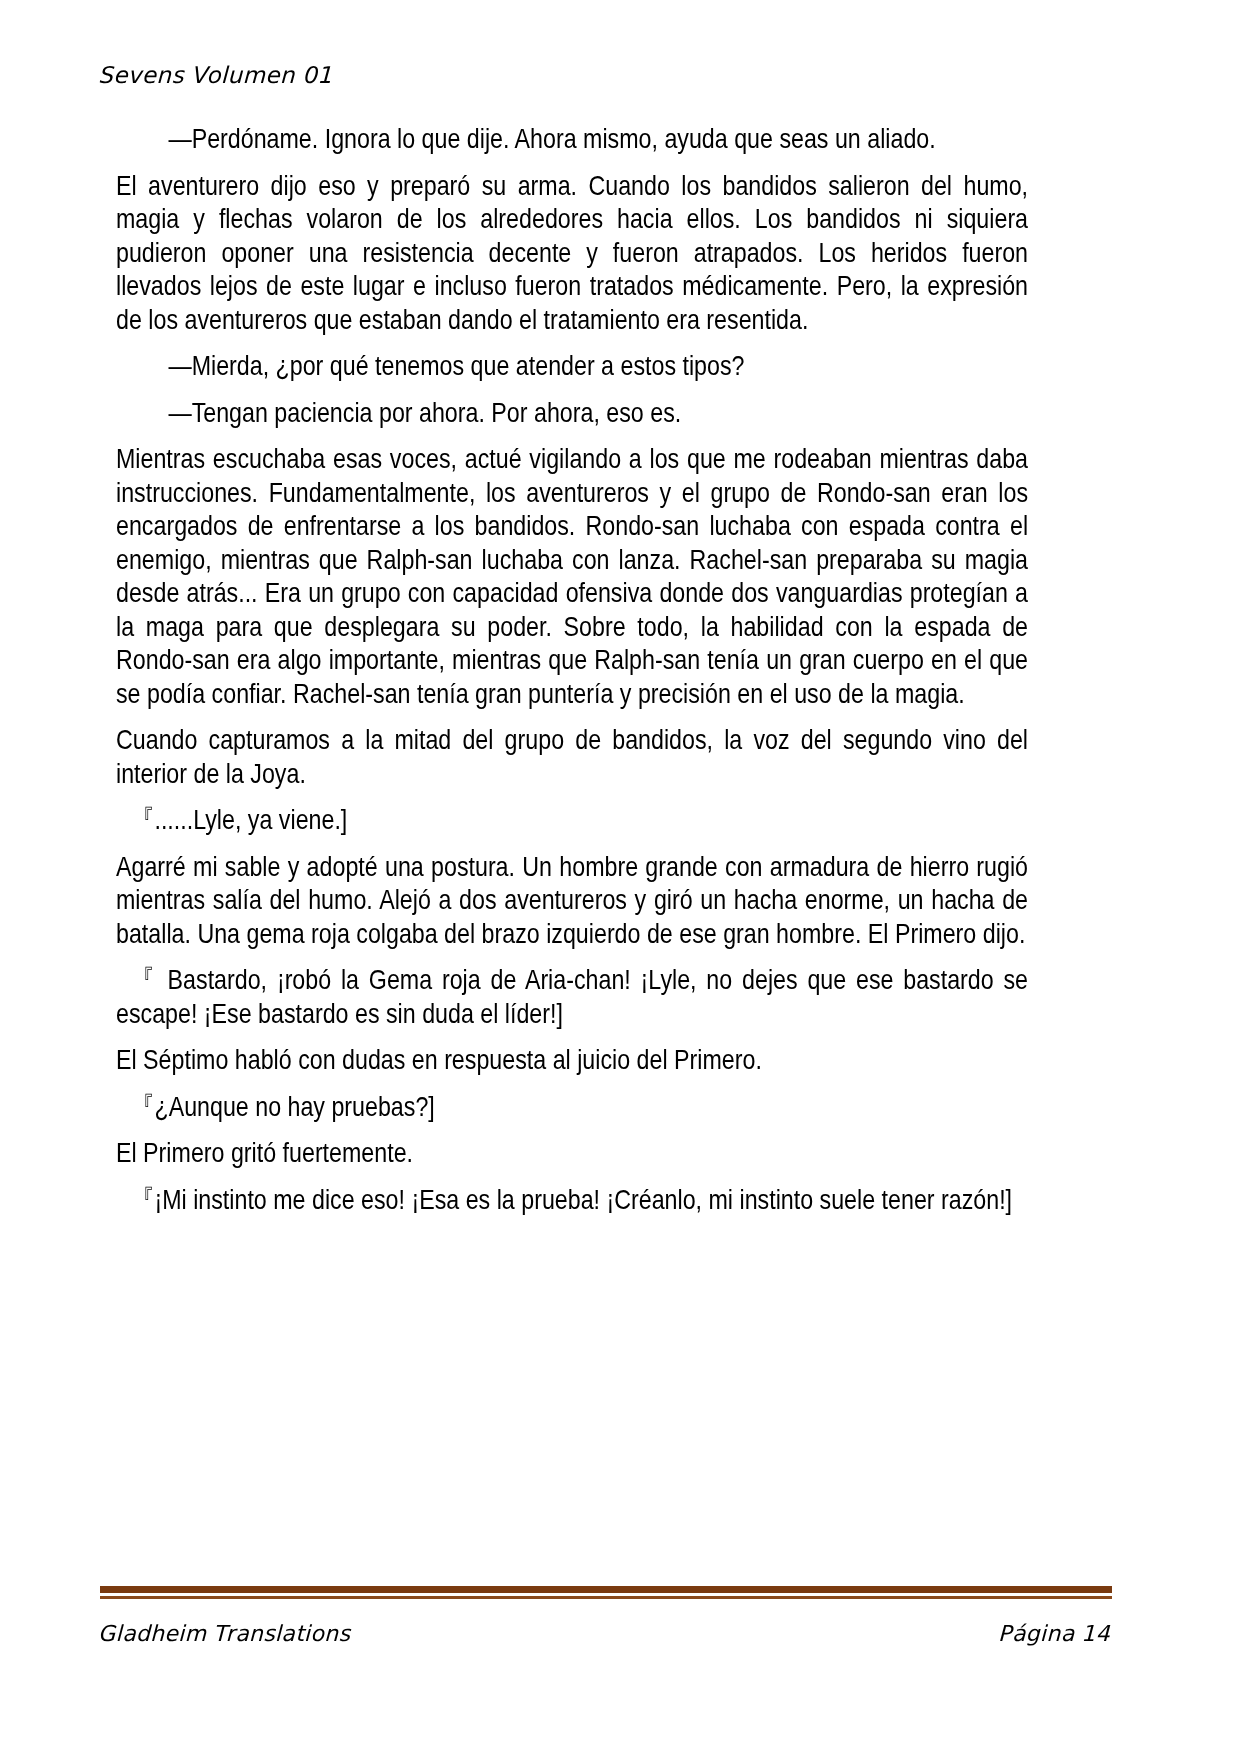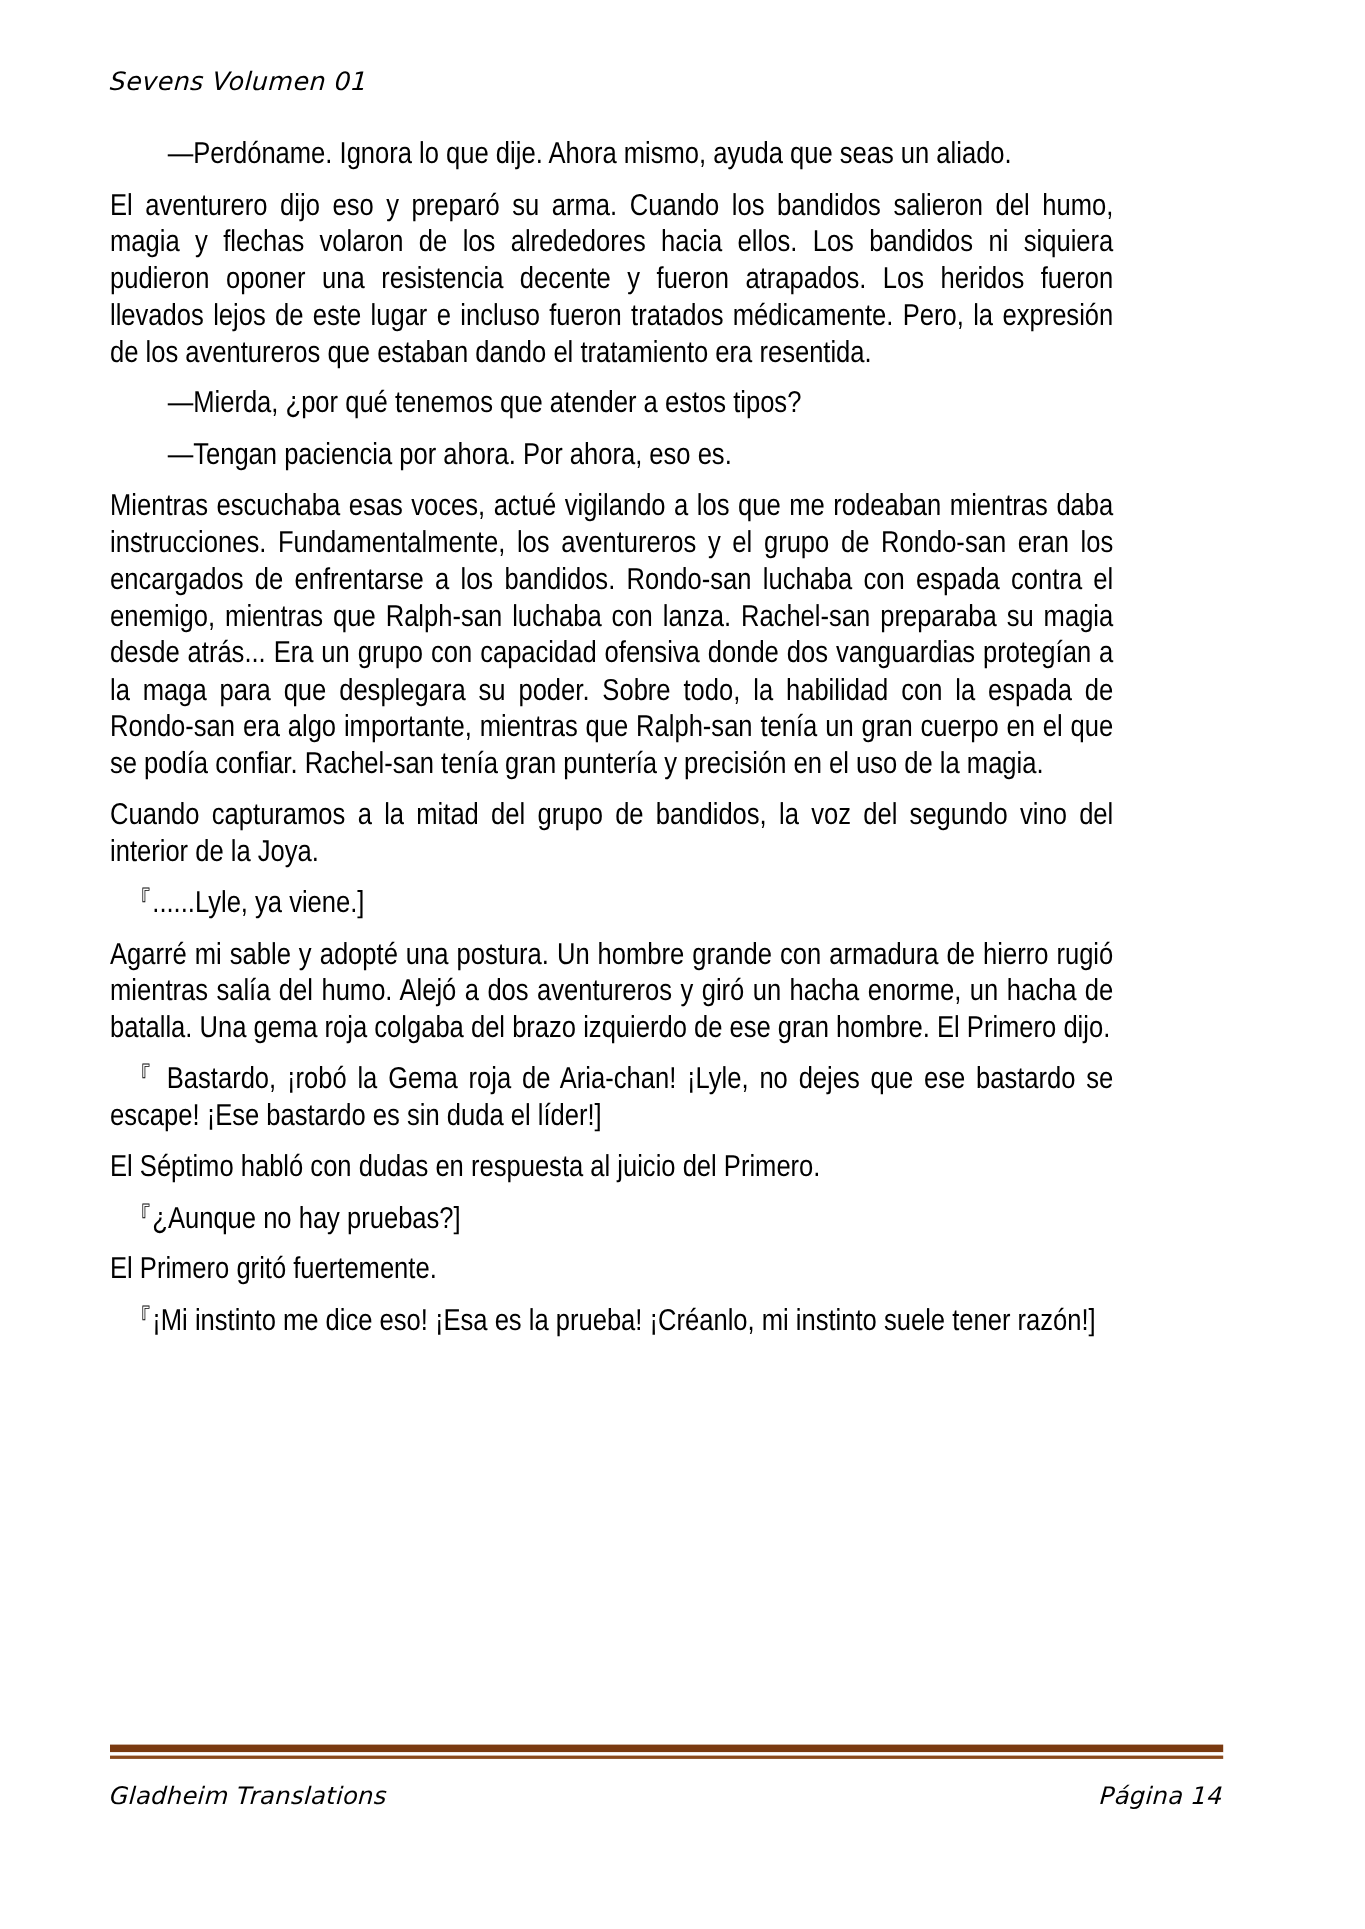--- a/index.html
+++ b/index.html
@@ -39,21 +39,21 @@
     letter-spacing: 0.4px;
     color: #000000;
     white-space: nowrap;
     display: inline-block;
     transform: skewX(-4deg);
   }
 
   
   .body-column {
     position: absolute;
-    left: 100px;
+    left: 116px;
     top: 122px;
     width: 912px;
   }
 
   p.para {
     margin: 0 0 13px 0;
     font-family: "Liberation Sans Narrow", "Liberation Sans", "DejaVu Sans Condensed", sans-serif;
     font-size: 27.5px;
     line-height: 33.5px;
     font-stretch: condensed;

